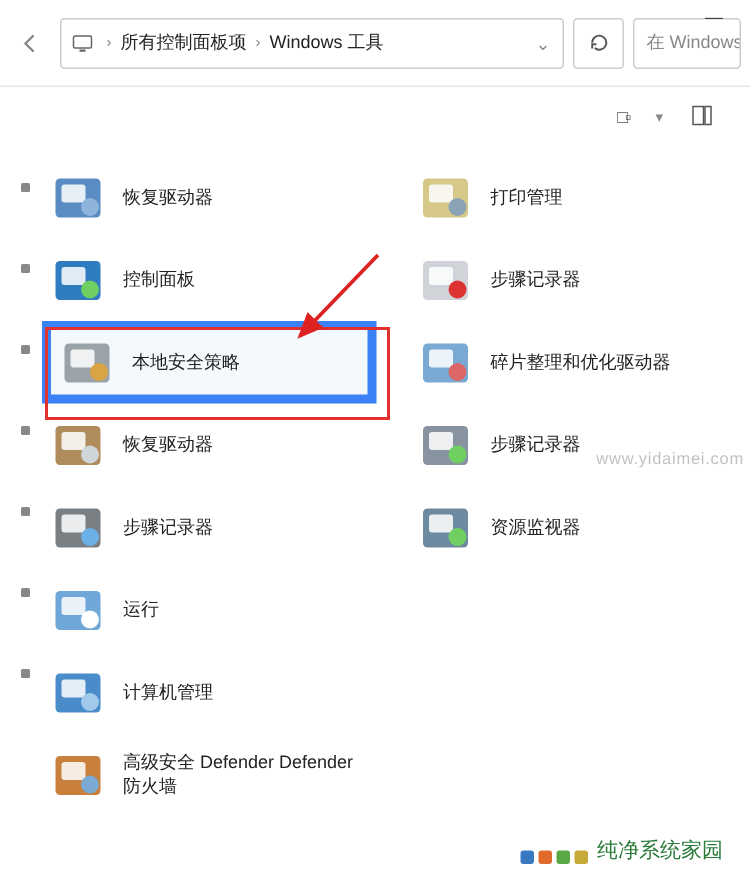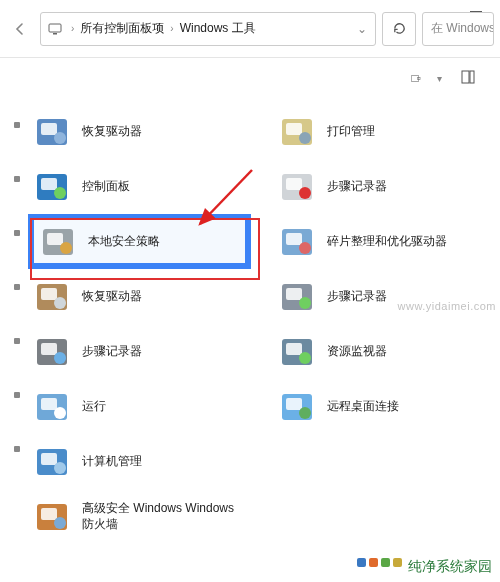--- a/index.html
+++ b/index.html
@@ -137,23 +137,23 @@
       right: 4px; top: 300px;
       color:#bbb;
       font-size:11px;
       writing-mode: horizontal-tb;
       letter-spacing:0.5px;
       opacity:0.9;
       transform: rotate(0deg);
     }
     .footer-brand {
       position:absolute;
-      right: 0; bottom: 0;
-      display:flex;
-      align-items:flex-start;
+      right: 10px; bottom: 0;
+      display:flex;
+      align-items:flex-end;
       gap:6px;
       padding: 6px 8px;
       background: linear-gradient(90deg, rgba(255,255,255,0), #fff 30%);
     }
     .footer-brand .dots { display:flex; gap:3px;}
     .footer-brand .dots span{ width:9px;height:9px;border-radius:2px;}
     .footer-brand .txt { color:#2a7a3a; font-size:14px; font-weight:500; }
     .win-ctrls {
       position:absolute; top:0; right:0;
       display:flex; gap:28px;
@@ -293,21 +293,21 @@
           <span class="label">计算机管理</span>
         </div>
         <div class="item">
           <div class="icon-slot">
             <svg width="38" height="38" viewBox="0 0 38 38">
     <rect x="4" y="6" width="30" height="26" rx="3" fill="#c9803d"></rect>
     <rect x="8" y="10" width="16" height="12" rx="2" fill="#fff" opacity="0.85"></rect>
     <circle cx="27" cy="25" r="6" fill="#7aa9d4"></circle>
   </svg>
           </div>
-          <span class="label">高级安全 Windows Windows 防火墙</span>
+          <span class="label">高级安全 Defender Defender 防火墙</span>
         </div>
       </div>
     <div class="col" id="col-right">
         <div class="item">
           <div class="icon-slot">
             <svg width="38" height="38" viewBox="0 0 38 38">
     <rect x="4" y="6" width="30" height="26" rx="3" fill="#d6c889"></rect>
     <rect x="8" y="10" width="16" height="12" rx="2" fill="#fff" opacity="0.85"></rect>
     <circle cx="27" cy="25" r="6" fill="#8aa4b6"></circle>
   </svg>
@@ -346,30 +346,20 @@
         </div>
         <div class="item">
           <div class="icon-slot">
             <svg width="38" height="38" viewBox="0 0 38 38">
     <rect x="4" y="6" width="30" height="26" rx="3" fill="#6c8aa0"></rect>
     <rect x="8" y="10" width="16" height="12" rx="2" fill="#fff" opacity="0.85"></rect>
     <circle cx="27" cy="25" r="6" fill="#6fcf60"></circle>
   </svg>
           </div>
           <span class="label">资源监视器</span>
-        </div>
-        <div class="item">
-          <div class="icon-slot">
-            <svg width="38" height="38" viewBox="0 0 38 38">
-    <rect x="4" y="6" width="30" height="26" rx="3" fill="#6bb0e6"></rect>
-    <rect x="8" y="10" width="16" height="12" rx="2" fill="#fff" opacity="0.85"></rect>
-    <circle cx="27" cy="25" r="6" fill="#5fae5f"></circle>
-  </svg>
-          </div>
-          <span class="label">远程桌面连接</span>
         </div>
       </div>
   </div>
 </div>
 
 <svg class="arrow-annotation" width="70" height="80">
   <defs>
       <marker id="ah" markerWidth="8" markerHeight="8" refX="6" refY="3" orient="auto">
         <path d="M0,0 L7,3 L0,6 Z" fill="#d22"></path>
       </marker>

